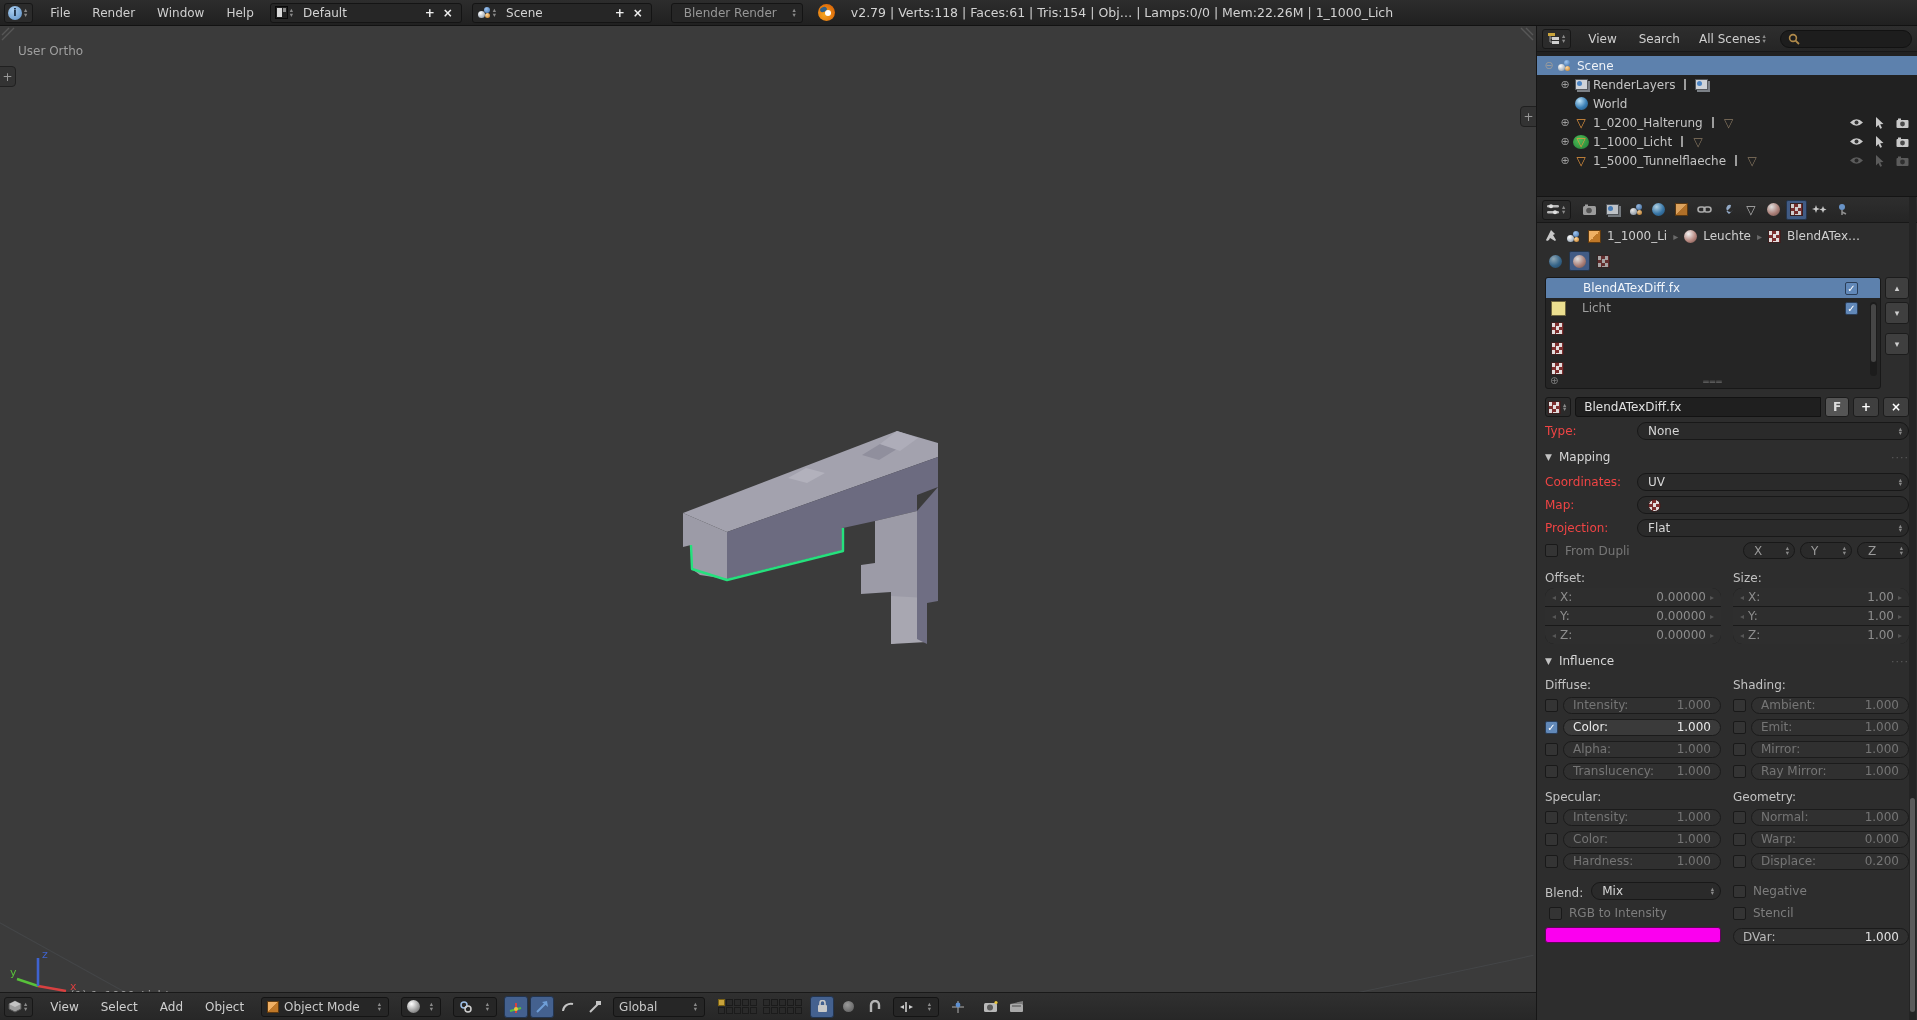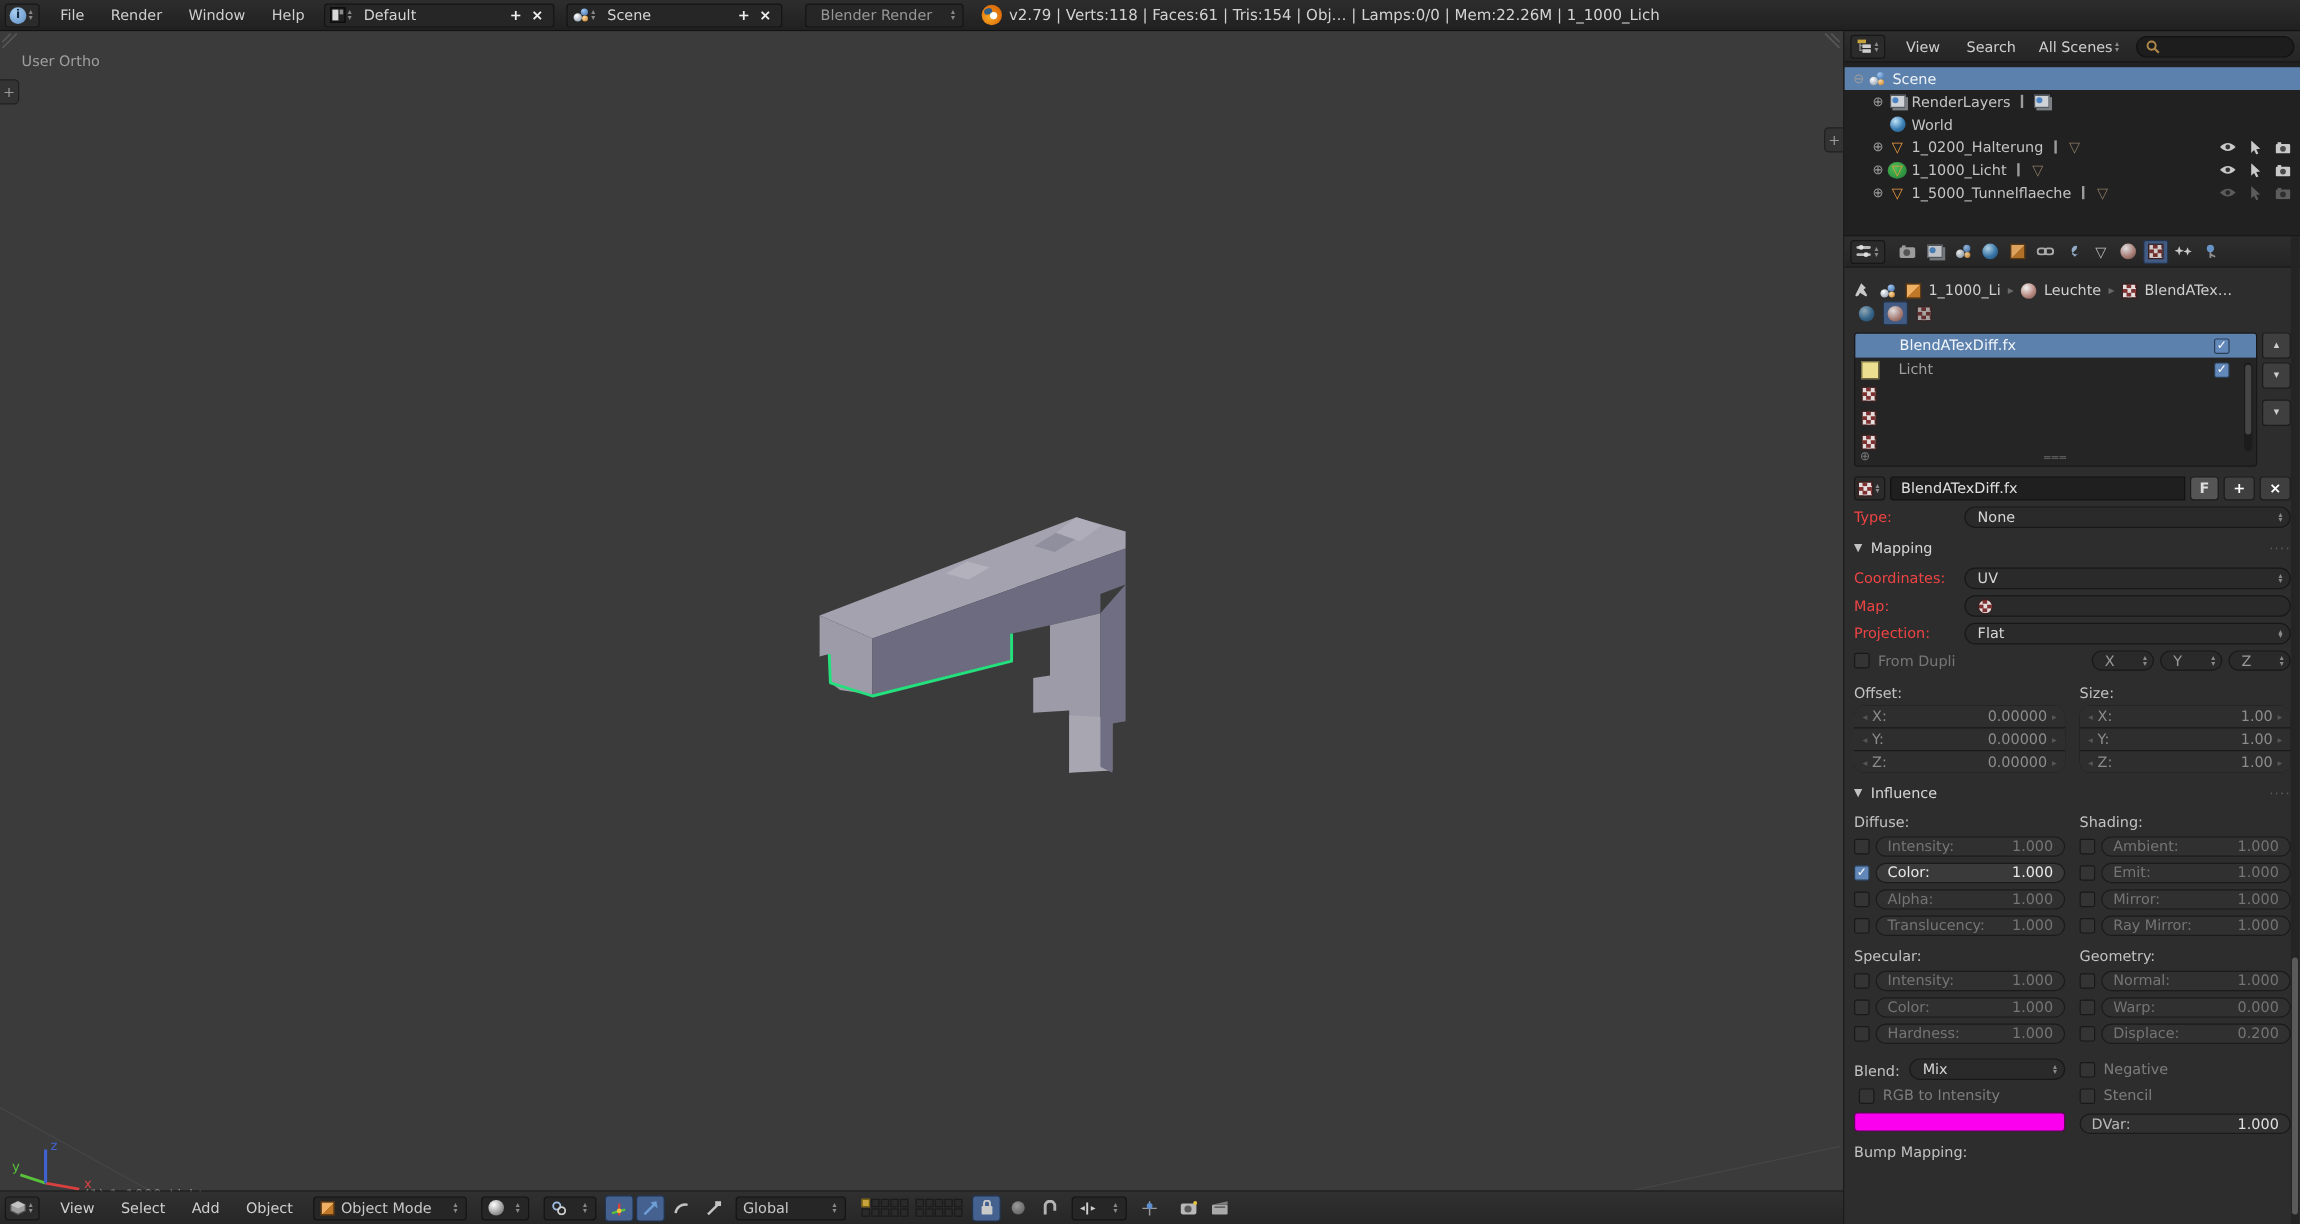--- a/index.html
+++ b/index.html
@@ -33,21 +33,21 @@
   .tb-widget .name { padding:0 8px; color:#d4d4d4; }
   .tb-widget .plus, .tb-widget .close { width:18px; text-align:center; color:#eee; font-weight:bold; cursor:pointer; }
   .layout-icon { width:13px; height:13px; background:#202020; border:1px solid #090909; position:relative; }
   .layout-icon:before { content:""; position:absolute; left:1px; top:1px; width:5px; height:9px; background:#d8d8d8; }
   .layout-icon:after { content:""; position:absolute; right:1px; top:1px; width:3px; height:4px; background:#8a8a8a; }
   .scene-dots { position:relative; width:14px; height:13px; }
   .scene-dots i { position:absolute; border-radius:50%; }
   .scene-dots i:nth-child(1){ left:1px; top:5px; width:7px; height:7px; background:radial-gradient(circle at 35% 30%,#fff,#7d8ea0); }
   .scene-dots i:nth-child(2){ left:7px; top:1px; width:6px; height:6px; background:radial-gradient(circle at 35% 30%,#9fc4ef,#3c6ea8); }
   .scene-dots i:nth-child(3){ left:8px; top:7px; width:5px; height:5px; background:radial-gradient(circle at 35% 30%,#ffd9a0,#c07820); }
-  .stats { color:#d2d2d2; font-size:12.5px; overflow:hidden; text-overflow:ellipsis; }
+  .stats { margin-left:10px; color:#d2d2d2; font-size:12.5px; overflow:hidden; text-overflow:ellipsis; }
   .blender-logo { width:17px; height:17px; position:relative; margin:0 6px 0 10px; flex:none; }
   .blender-logo .b1 { position:absolute; inset:0; border-radius:50%; background:radial-gradient(circle at 38% 62%, #f5a623, #d35400); }
   .blender-logo .b2 { position:absolute; left:2px; top:3px; width:7px; height:5px; border-radius:50%; background:#2d5f8a; transform:rotate(-20deg); }
   .blender-logo .b3 { position:absolute; left:7px; top:6px; width:6px; height:6px; border-radius:50%; background:#fff; }
 
   
   .viewport { position:absolute; left:0; top:26px; right:380px; bottom:0; background:#3b3b3b; overflow:hidden;
               border-right:1px solid #161616; }
   .view-label { position:absolute; left:18px; top:18px; color:#9f9f9f; }
   .gridline { position:absolute; height:1px; background:#444648; transform-origin:left top; }
@@ -103,21 +103,21 @@
   
   .props { position:absolute; left:0; right:0; top:170px; bottom:0; background:#2d2d2d; border-top:1px solid #141414; overflow:hidden; }
   .pr-header { height:26px; background:linear-gradient(#2e2e2e,#252525); border-bottom:1px solid #181818;
                display:flex; align-items:center; padding:0 5px; gap:2px; }
   .ptab { width:21px; height:20px; display:inline-flex; align-items:center; justify-content:center; border-radius:2px; opacity:.9; }
   .ptab.active { background:#44618f; border:1px solid #24364f; }
   .checker { width:13px; height:13px; border:1px solid #3a2020;
              background:repeating-conic-gradient(#7e2f2f 0 25%, #e3dede 0 50%); background-size:7px 7px; }
   .mat-sphere { width:13px; height:13px; border-radius:50%; background:radial-gradient(circle at 35% 30%, #f2f2f2, #b98a82 55%, #6e4a44); }
   .tri-ico { color:#c9c9c9; font-size:12px; }
-  .breadcrumb { height:26px; display:flex; align-items:flex-end; padding:0 8px; gap:6px; color:#cfcfcf; white-space:nowrap; }
+  .breadcrumb { height:26px; display:flex; align-items:center; padding:0 8px; gap:6px; color:#cfcfcf; white-space:nowrap; }
   .crumb { display:inline-flex; align-items:center; gap:6px; }
   .chev { color:#6a6a6a; font-size:10px; }
   .ctx-tabs { height:24px; display:flex; align-items:center; gap:3px; padding:0 8px; }
 
   .slots-wrap { display:flex; padding:4px 8px 0 8px; gap:4px; }
   .slots { flex:1; background:#252525; border:1px solid #181818; border-radius:3px; height:112px; position:relative; overflow:hidden; }
   .slot-row { height:20px; display:flex; align-items:center; padding:0 26px 0 5px; gap:6px; color:#9f9f9f; }
   .slot-row.selected { background:#5d81ad; color:#f0f4f9; }
   .slot-row .cb { position:absolute; right:22px; }
   .slot-swatch { width:15px; height:15px; background:#ecdf90; border:1px solid #6e6640; flex:none; }
@@ -985,20 +985,19 @@
             <span class="cb dim"></span>
             <span>Stencil</span>
           </div>
           <div class="slider" style="margin-top:6px; color:#b9b9b9">
             <span>DVar:</span>
             <span class="sl-val" style="color:#e0e0e0">1.000</span>
           </div>
         </div>
       </div>
 
-      <div class="bump-label">Bump Mapping:</div>
 
       <span class="prop-scroll">
           <i></i>
         </span>
     </div>
   </div>
 </div>
 
 </body></html>

